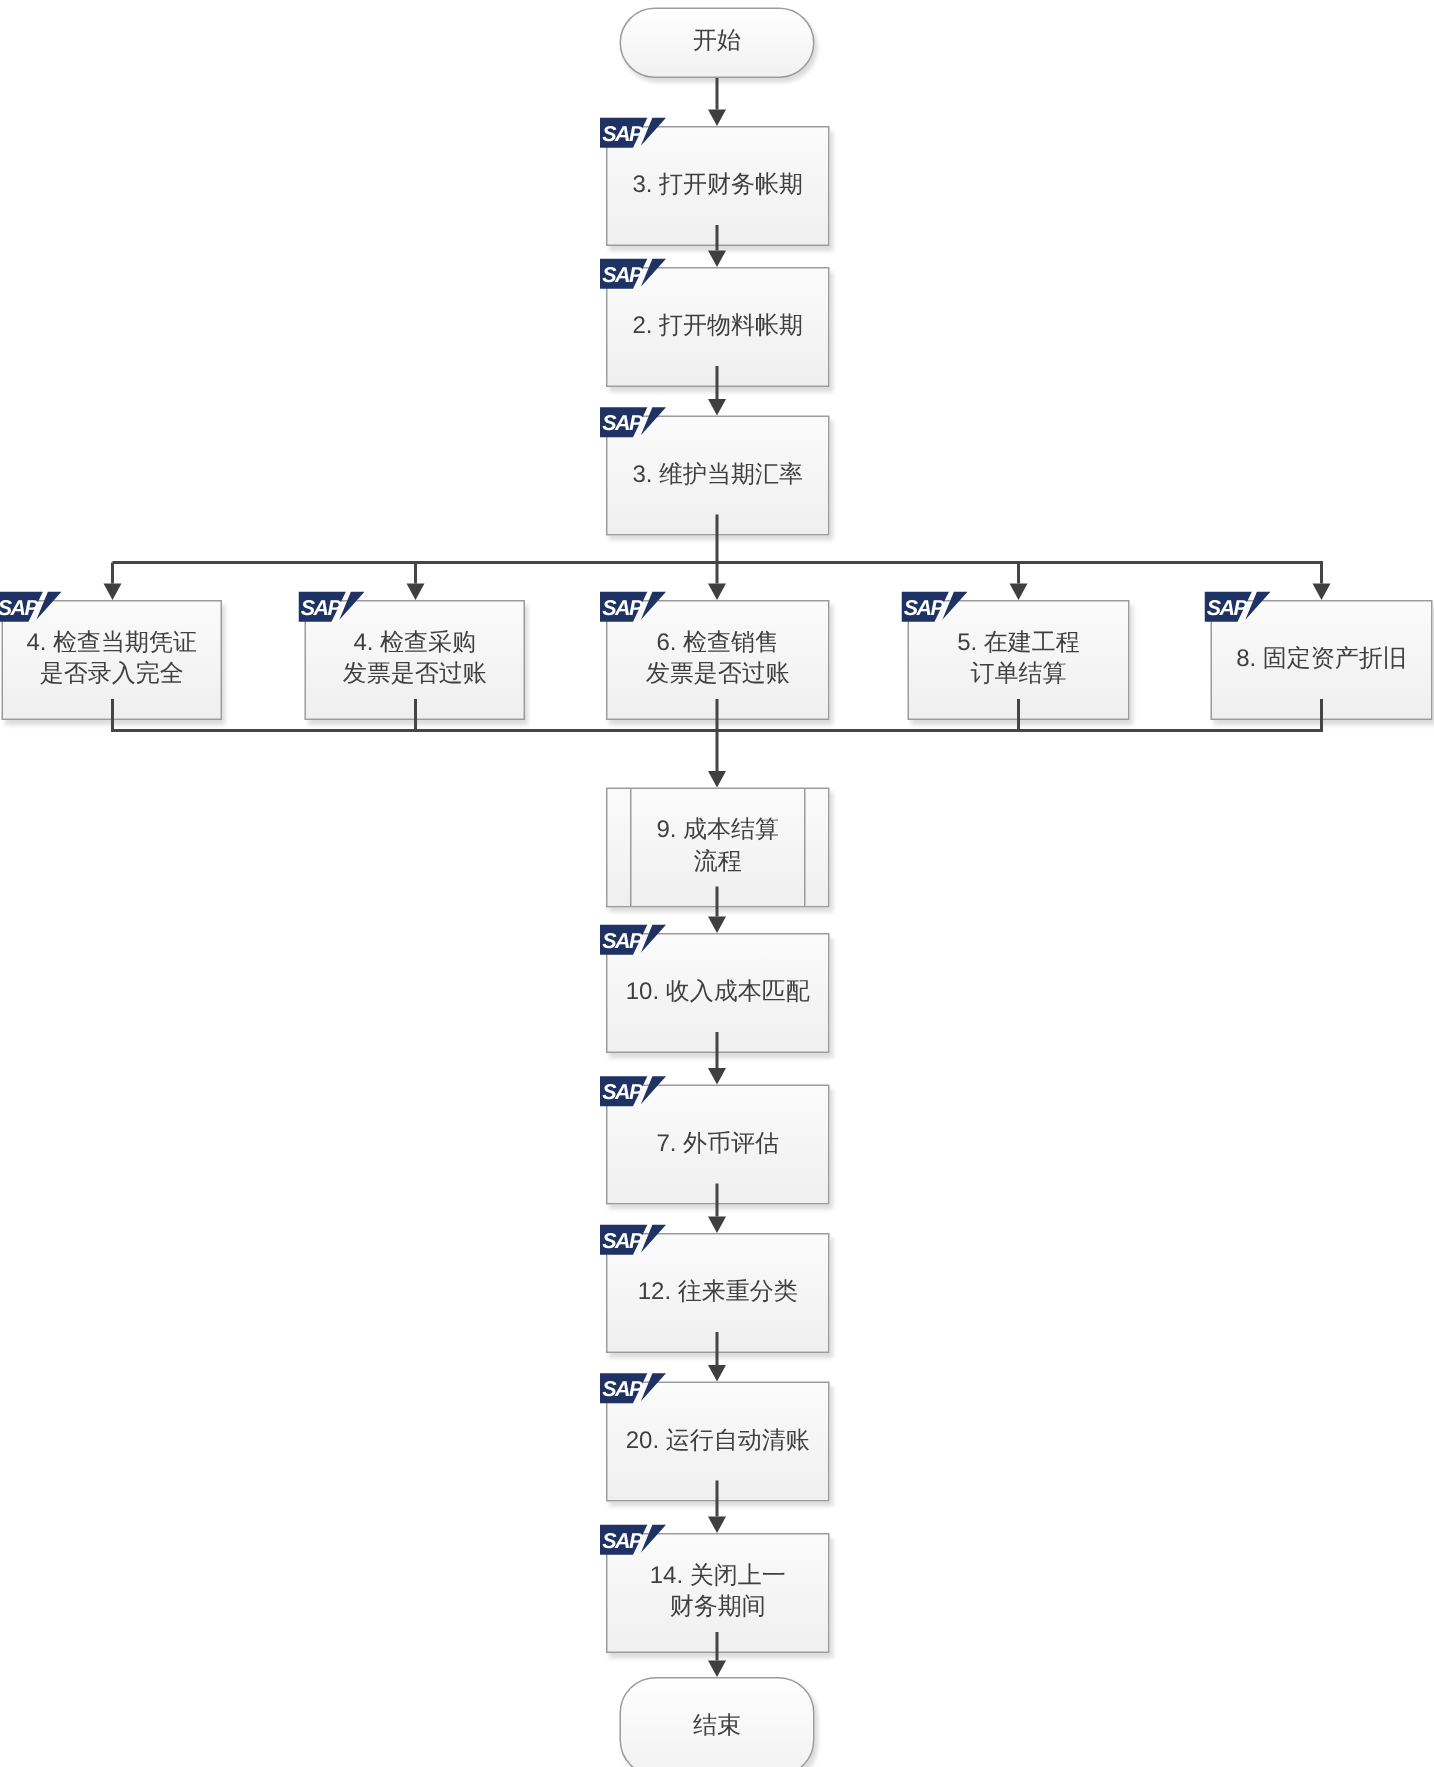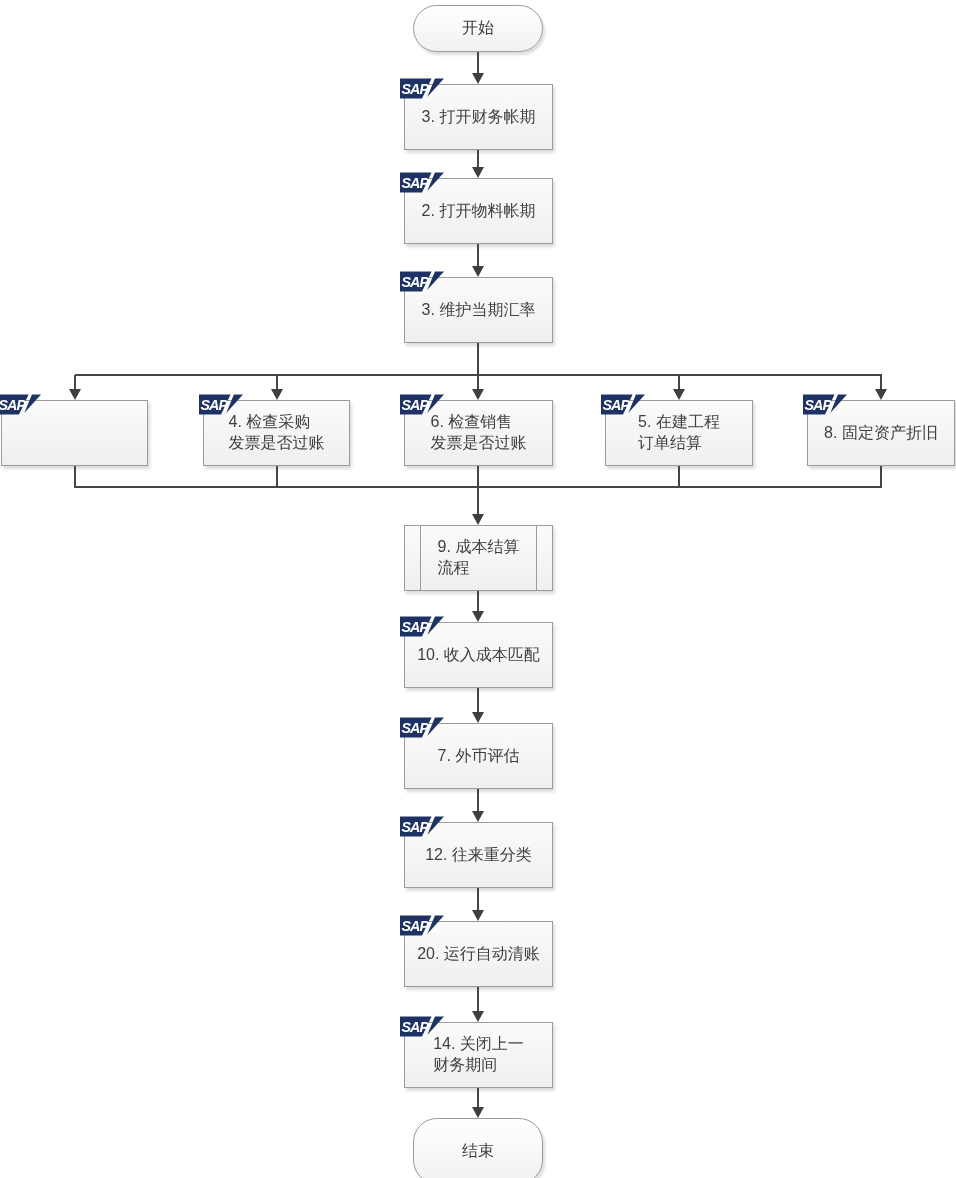--- a/index.html
+++ b/index.html
@@ -9,27 +9,27 @@
     font-family:"Liberation Sans","DejaVu Sans",sans-serif;
     color:#3f3f3f;
   }
   
   .node {
     position:absolute; box-sizing:border-box;
     display:flex; align-items:center; justify-content:center;
     border:1px solid #9b9b9b;
     background:linear-gradient(180deg,#fbfbfb 0%,#efefef 100%);
     box-shadow:2px 3px 3px rgba(0,0,0,0.14);
-    width:149px; height:66px;
+    width:149px; height:80px;
   }
   .pill {
     width:130px; height:47px; border-radius:24px;
     background:linear-gradient(180deg,#ffffff 0%,#f1f1f1 100%);
   }
-  .lbl { white-space:pre-line; font-size:16px; line-height:1.3; color:#3f3f3f; }
+  .lbl { white-space:pre-line; text-align:center; font-size:16px; line-height:1.3; color:#3f3f3f; }
   
   .sap { position:absolute; left:-5px; top:-7px; width:44px; height:21px; }
   .saptxt { font-family:"Liberation Sans",sans-serif; font-weight:bold; font-style:italic; font-size:15px; fill:#ffffff; letter-spacing:-1px; }
   
   .dbar { position:absolute; top:0; bottom:0; width:1px; background:#9b9b9b; }
   .dbar.l { left:15px; } .dbar.r { right:15px; }
   
   .p-start { left:413px; top:5px;   }
   .p-s1  { left:404px; top:84px;  }
   .p-s2  { left:404px; top:178px; }
@@ -88,20 +88,22 @@
     </svg>
     <span class="lbl">3. 维护当期汇率</span>
   </div>
 
   <div class="node p-s4">
     <svg class="sap" viewBox="0 0 46 21">
       <polygon points="0,0 33,0 23,21 0,21" fill="#1e3264"></polygon>
       <polygon points="36.5,0 46,0 28.5,19.5" fill="#1e3264"></polygon>
       <text class="saptxt" x="1.5" y="16">SAP</text>
     </svg>
+    <span class="lbl">4. 检查当期凭证
+是否录入完全</span>
   </div>
 
   <div class="node p-s5">
     <svg class="sap" viewBox="0 0 46 21">
       <polygon points="0,0 33,0 23,21 0,21" fill="#1e3264"></polygon>
       <polygon points="36.5,0 46,0 28.5,19.5" fill="#1e3264"></polygon>
       <text class="saptxt" x="1.5" y="16">SAP</text>
     </svg>
     <span class="lbl">4. 检查采购
 发票是否过账</span>

